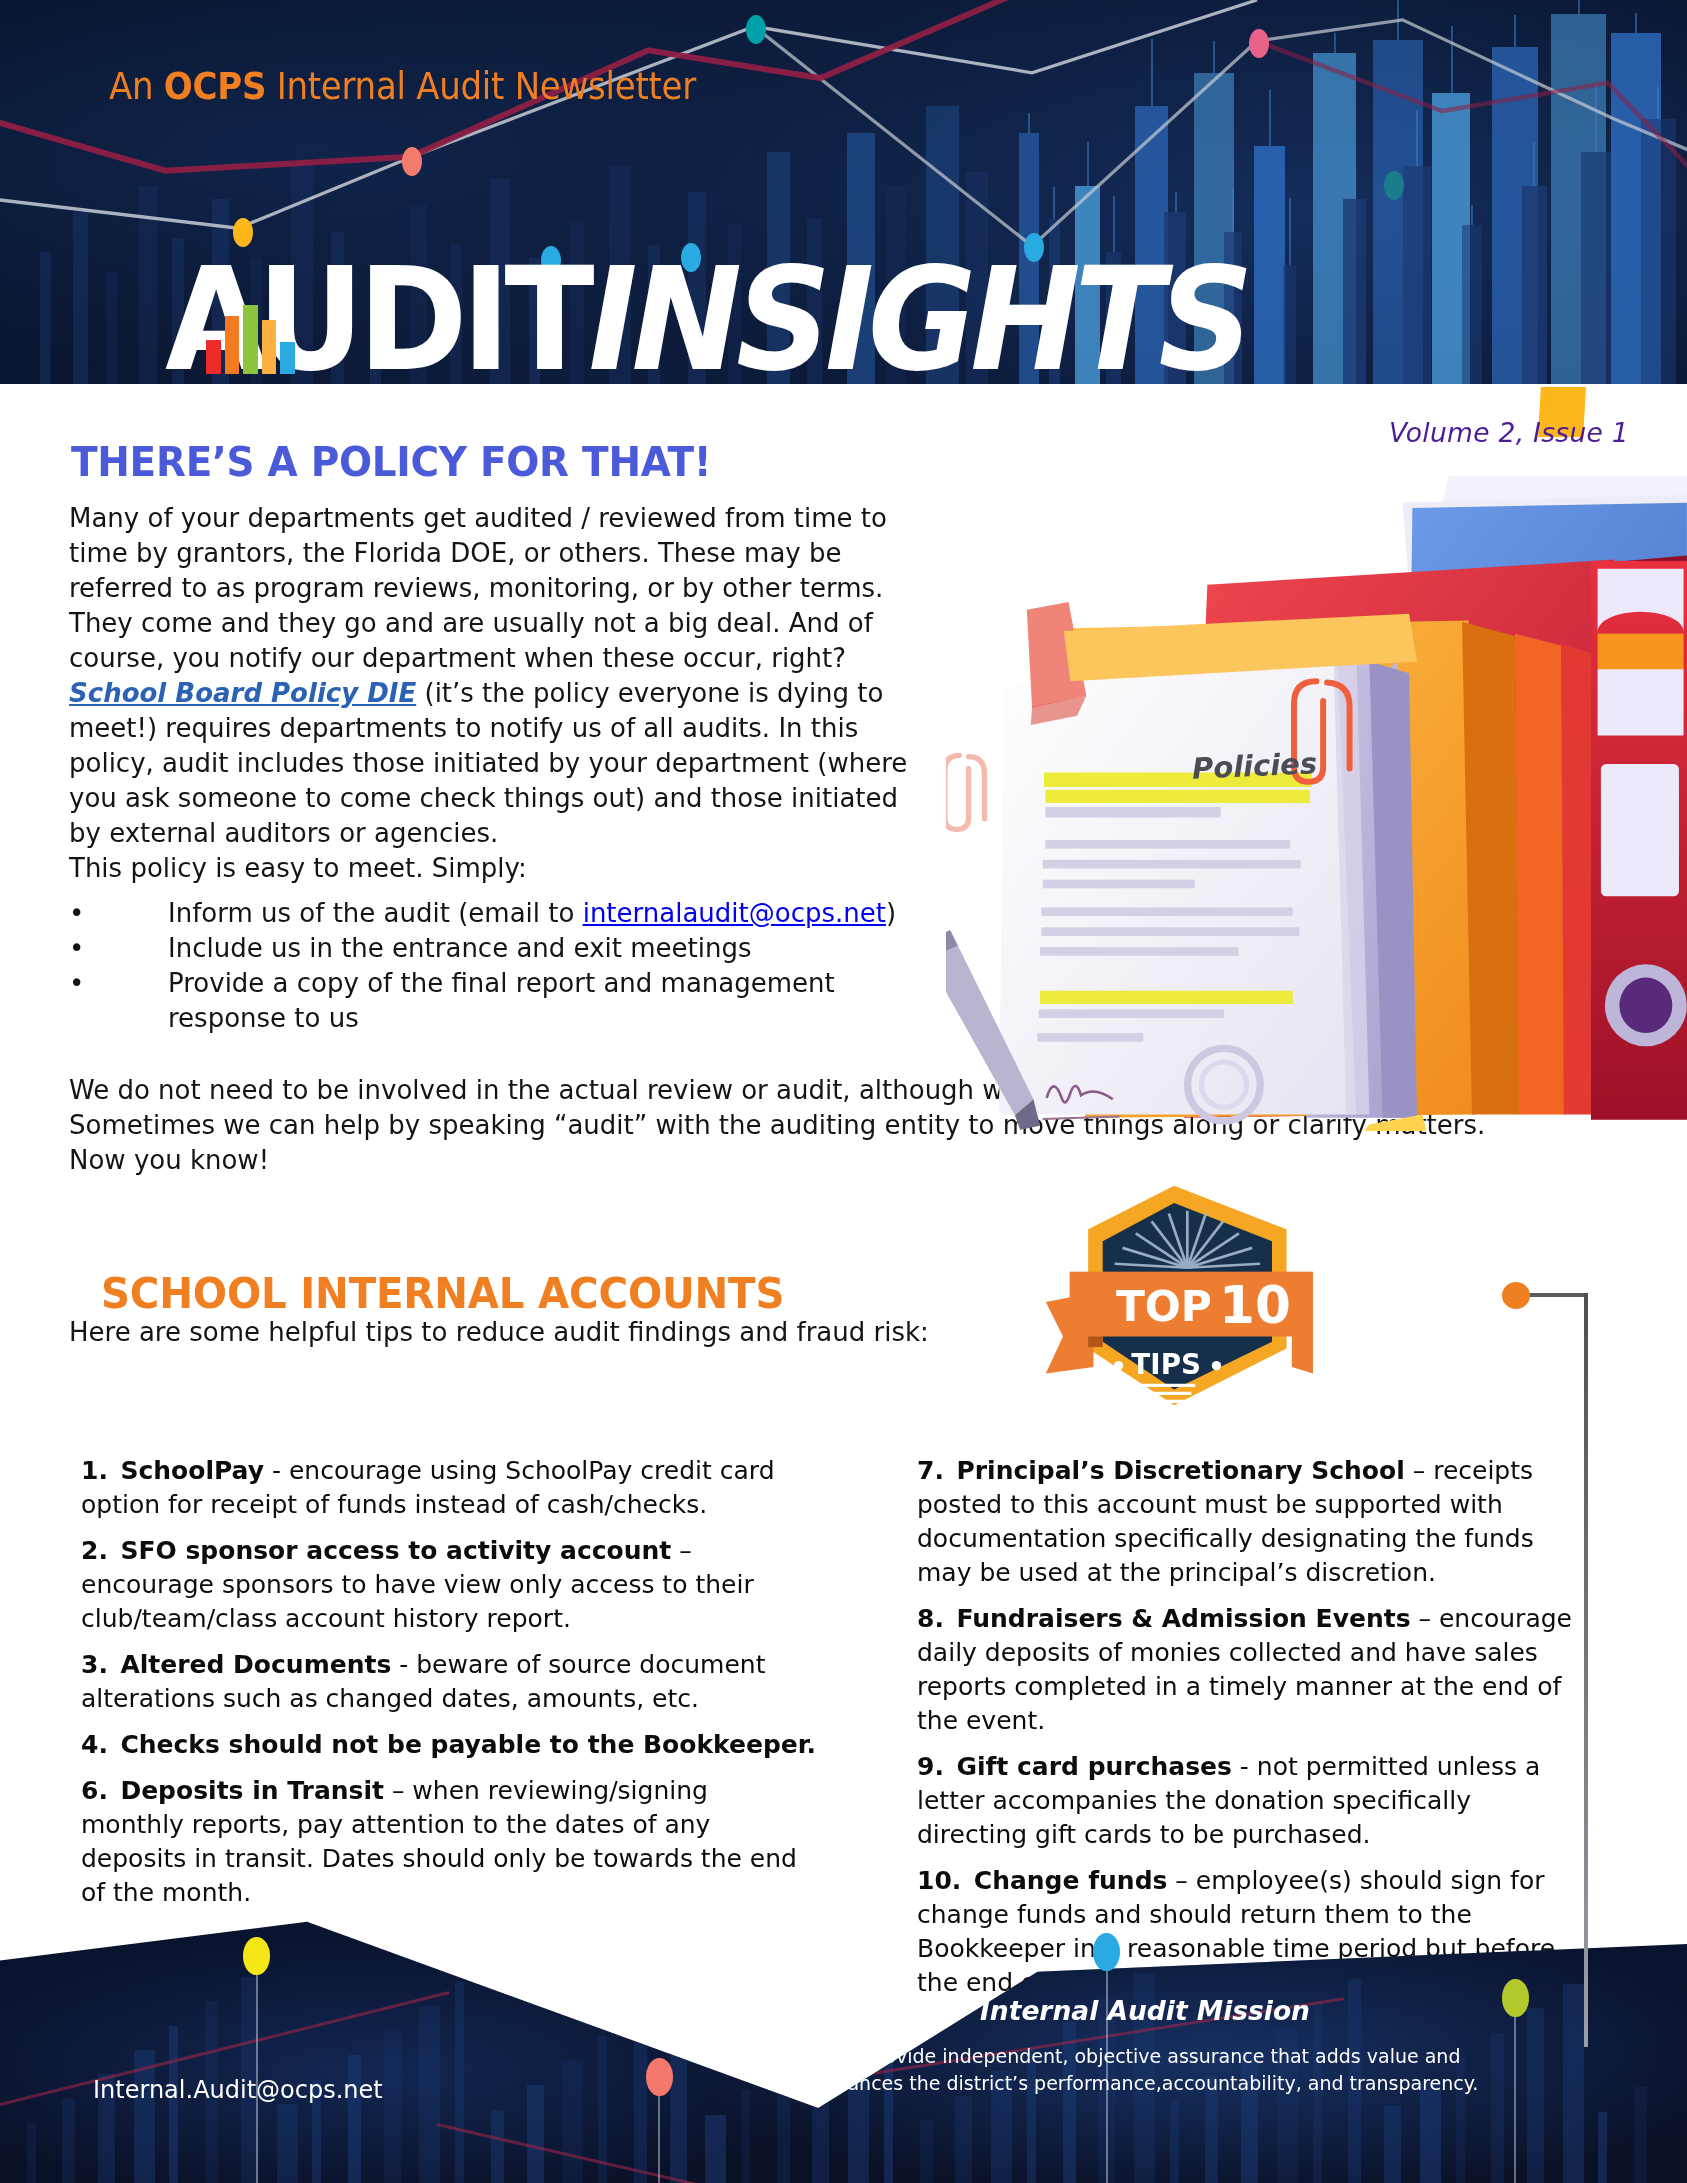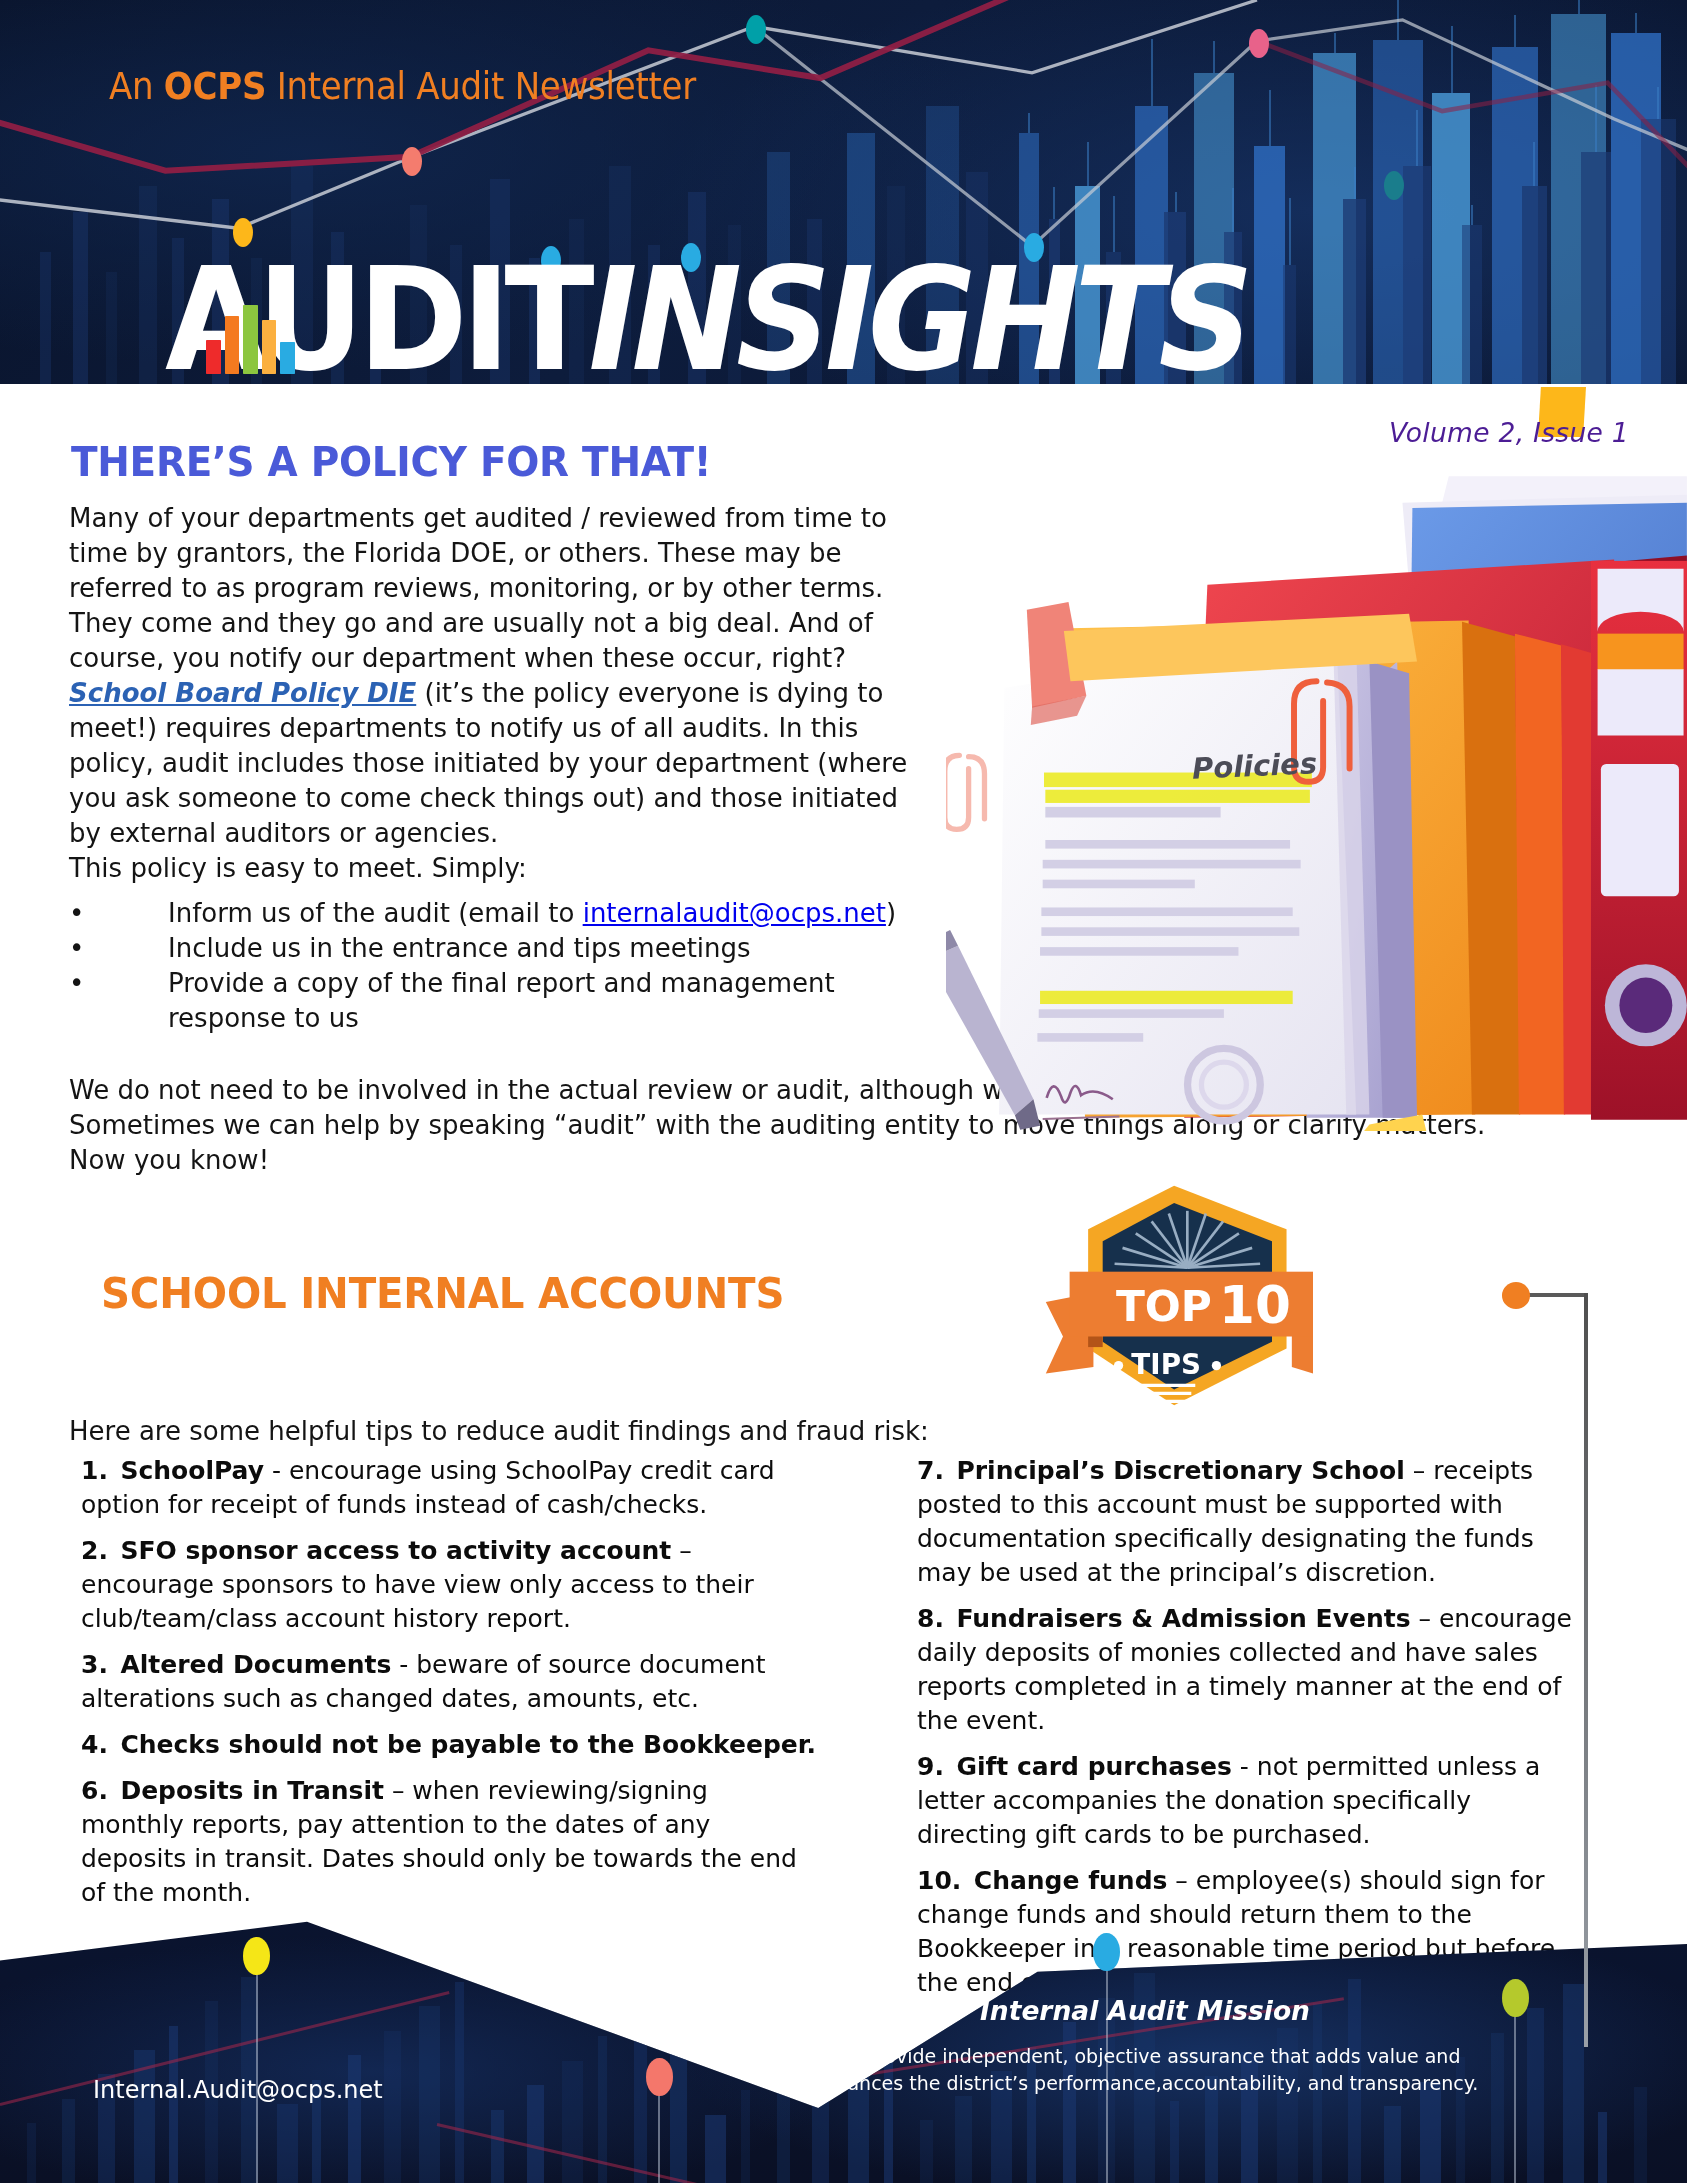--- a/index.html
+++ b/index.html
@@ -112,21 +112,21 @@
   .il { position:absolute; }
 
   
   .art2-title {
     position:absolute; left:101px; top:1269px;
     font-family:"DejaVu Sans", sans-serif;
     font-weight:900; font-size:42px; color:#f07f22;
     letter-spacing:-0.2px; transform:scaleX(.96); transform-origin:left center;
   }
   .art2-sub {
-    position:absolute; left:69px; top:1416px;
+    position:absolute; left:69px; top:1317px;
     font-family:"DejaVu Sans", sans-serif;
     font-size:26px; color:#141414;
   }
   .tipcol {
     position:absolute; top:1442px;
     font-family:"DejaVu Sans", sans-serif;
     font-size:25px; line-height:34px; color:#0c0c0c;
   }
   .tipcol.left { left:69px; width:761px; }
   .tipcol.right { left:905px; width:681px; }
@@ -392,21 +392,21 @@
   <span>This policy is easy to meet. Simply:</span>
 </div>
 
 <div class="bullets">
   <div class="row">
     <span class="bt">•</span>
     <span class="bx"><span>Inform us of the audit (email to </span><a class="mail" href="#">internalaudit@ocps.net</a><span>)</span></span>
   </div>
   <div class="row">
     <span class="bt">•</span>
-    <span class="bx">Include us in the entrance and tips meetings</span>
+    <span class="bx">Include us in the entrance and exit meetings</span>
   </div>
   <div class="row">
     <span class="bt">•</span>
     <span class="bx">Provide a copy of the final report and management response to us</span>
   </div>
 </div>
 
 <div class="art1-close">We do not need to be involved in the actual review or audit, although we are happy to assist when asked. Sometimes we can help by speaking “audit” with the auditing entity to move things along or clarify matters. Now you know!</div>
 
 <div class="art2-title">SCHOOL INTERNAL ACCOUNTS</div>

